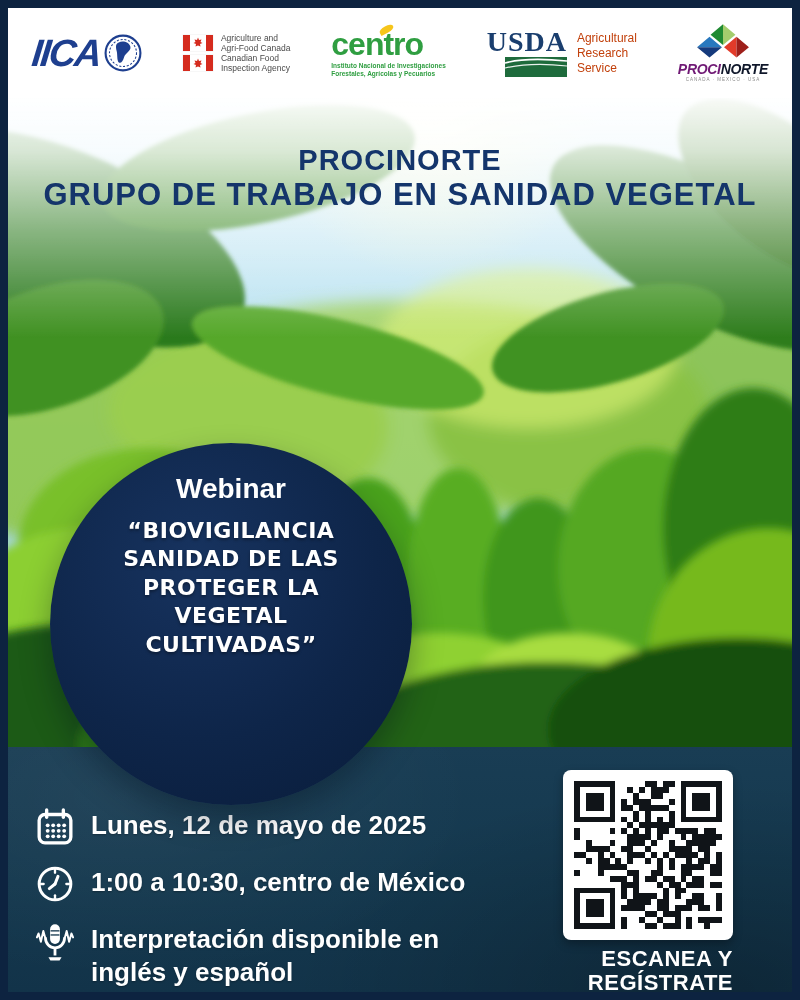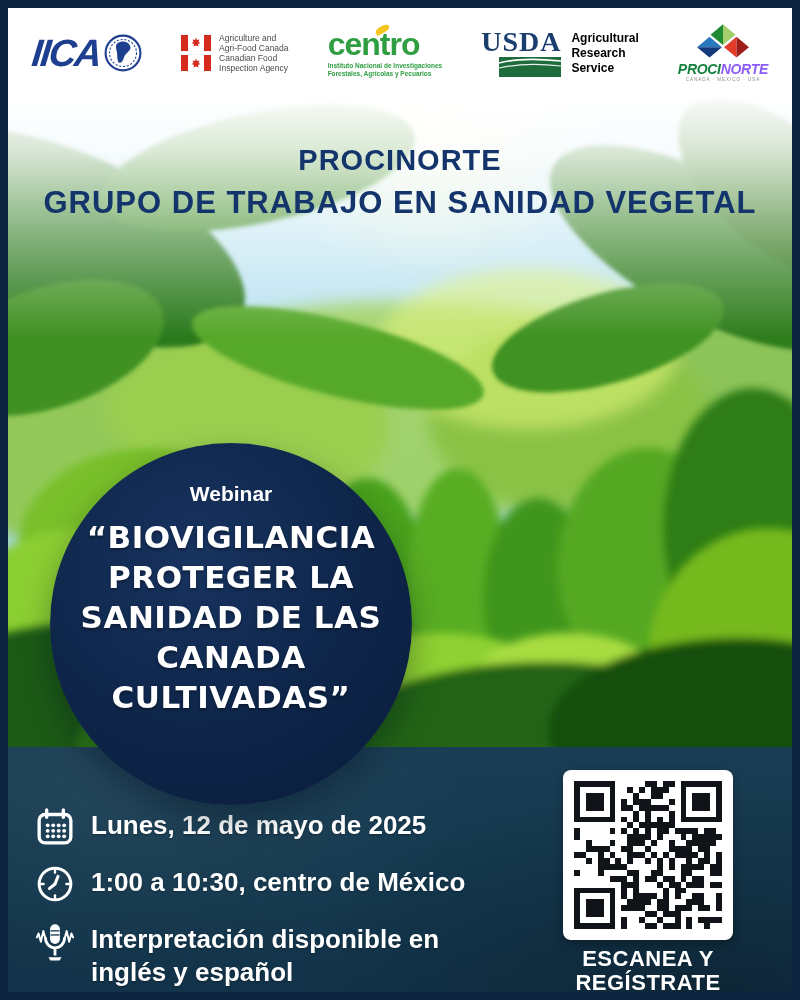--- a/index.html
+++ b/index.html
@@ -24,65 +24,65 @@
   .inifap { display:flex; flex-direction:column; align-items:flex-start; }
   .inifap-word-wrap { position:relative; }
   .inifap-word { font-size:32px; font-weight:800; color:#2f9e41; letter-spacing:-1px; line-height:1; }
   .inifap-leaf { position:absolute; left:52%; top:-2px; width:15px; height:7px; background:#f6c51b;
                  border-radius:50% 50% 50% 0; transform:rotate(-28deg); }
   .inifap-tagline { font-size:6.5px; font-weight:bold; color:#2f9e41; line-height:1.25; margin-top:2px; }
 
   .usda { display:flex; align-items:center; gap:10px; }
   .usda-mark { display:flex; flex-direction:column; align-items:flex-end; }
   .usda-word { font-family:"Liberation Serif", serif; font-size:28px; font-weight:bold; color:#1a3e6e; line-height:.9; letter-spacing:1px; }
-  .usda-label { font-size:12px; font-weight:bold; color:#000000; line-height:1.25; }
+  .usda-label { font-size:12px; font-weight:normal; color:#c2410c; line-height:1.25; }
 
   .procinorte { display:flex; flex-direction:column; align-items:center; }
   .proci-word { font-size:14px; font-weight:800; font-style:italic; letter-spacing:-.3px; line-height:1; margin-top:2px; }
-  .proci-word .red { color:#15803d; }
-  .proci-word .green { color:#8b5cf6;text-align:center; }
+  .proci-word .red { color:#701a75; }
+  .proci-word .green { color:#0f172a;text-align:center; }
   .proci-tagline { font-size:4.5px; color:#8a8a8a; letter-spacing:1px; margin-top:1px; }
 
   
   .photo { position:absolute; left:8px; top:98px; width:784px; height:649px; overflow:hidden;
            background:
              radial-gradient(circle at 54% 2%, rgba(255,255,238,.95) 0%, rgba(255,250,200,.45) 9%, rgba(255,250,200,0) 22%),
              linear-gradient(180deg,#d9eff8 0%, #bde4f2 28%, #a9daee 52%, #9fd4ea 100%); }
   .foliage { position:absolute; inset:0; width:100%; height:100%; }
   .photo-fade { position:absolute; left:0; top:0; width:100%; height:240px;
                 background:linear-gradient(180deg, rgba(255,255,255,.97) 0%, rgba(255,255,255,.82) 22%, rgba(255,255,255,.45) 55%, rgba(255,255,255,0) 100%); }
 
   .hero-title { position:absolute; left:0; top:46px; width:100%; text-align:center; z-index:4;
                 color:#14356b; font-weight:800; }
   .hero-line1 { font-size:29px; letter-spacing:1px; }
-  .hero-line2 { font-size:31px; letter-spacing:1px; margin-top:8px; }
+  .hero-line2 { font-size:31px; letter-spacing:1px; }
 
   
   .circle { position:absolute; left:50px; top:443px; width:362px; height:362px; border-radius:50%; z-index:5;
             background:radial-gradient(circle at 40% 32%, #17335f 0%, #0e2549 55%, #091c3a 100%);
             box-shadow:0 14px 30px rgba(4,14,30,.35);
             display:flex; flex-direction:column; align-items:center; color:#fff; }
-  .webinar-label { margin-top:39px; font-size:21px; font-weight:bold; }
+  .webinar-label { margin-top:30px; font-size:28px; font-weight:bold; }
   .circle-title { margin-top:12px; text-align:center; font-family:"DejaVu Sans", sans-serif;
-                  font-weight:800; font-size:31px; line-height:1.29; letter-spacing:.5px;
+                  font-weight:800; font-size:22px; line-height:1.29; letter-spacing:.5px;
                   text-shadow:0 2px 3px rgba(0,0,0,.35); }
 
   
   .details { position:absolute; left:8px; top:747px; width:784px; height:245px;
              background:
                radial-gradient(ellipse 500px 260px at 15% 20%, rgba(255,255,255,.05), rgba(255,255,255,0) 70%),
                radial-gradient(ellipse 600px 300px at 90% 100%, rgba(0,0,0,.25), rgba(0,0,0,0) 70%),
                linear-gradient(180deg,#193d54 0%, #14384e 55%, #123349 100%); }
   .event-rows { position:absolute; left:27px; top:60px; display:flex; flex-direction:column; gap:17px; }
   .detail-row { display:flex; align-items:flex-start; gap:16px; color:#fff; }
   .detail-row svg { flex:0 0 auto; }
   .detail-text { font-size:26px; font-weight:bold; line-height:1.25; max-width:390px; padding-top:2px;
                  text-shadow:0 1px 2px rgba(0,0,0,.3); }
 
-  .qr-block { position:absolute; left:555px; top:23px; width:170px; text-align:center; }
+  .qr-block { position:absolute; left:555px; top:23px; width:170px; text-align:right; }
   .qr-card { width:170px; height:170px; background:#fff; border-radius:8px; padding:11px;
              box-shadow:0 4px 10px rgba(0,0,0,.3); }
   .qr-card svg { width:148px; height:148px; display:block; }
   .qr-caption { margin-top:7px; color:#fff; font-size:22px; font-weight:bold; line-height:1.1; letter-spacing:.5px; }
 </style>
 </head>
 <body>
 
 <div class="poster">
 
@@ -214,23 +214,23 @@
     <div class="hero-title">
       <div class="hero-line1">PROCINORTE</div>
       <div class="hero-line2">GRUPO DE TRABAJO EN SANIDAD VEGETAL</div>
     </div>
   </div>
 
   <div class="circle">
     <div class="webinar-label">Webinar</div>
     <div class="circle-title">
       <div>“BIOVIGILANCIA</div>
+      <div>SANIDAD DE LAS</div>
       <div>PROTEGER LA</div>
-      <div>SANIDAD DE LAS</div>
-      <div>CANADA</div>
+      <div>VEGETAL</div>
       <div>CULTIVADAS”</div>
     </div>
   </div>
 
   <div class="details">
     <div class="event-rows">
 
       <div class="detail-row">
         <svg width="40" height="40" viewBox="0 0 24 24">
           <rect x="2.5" y="4.5" width="19" height="17" rx="3.5" fill="none" stroke="#fff" stroke-width="2"></rect>

